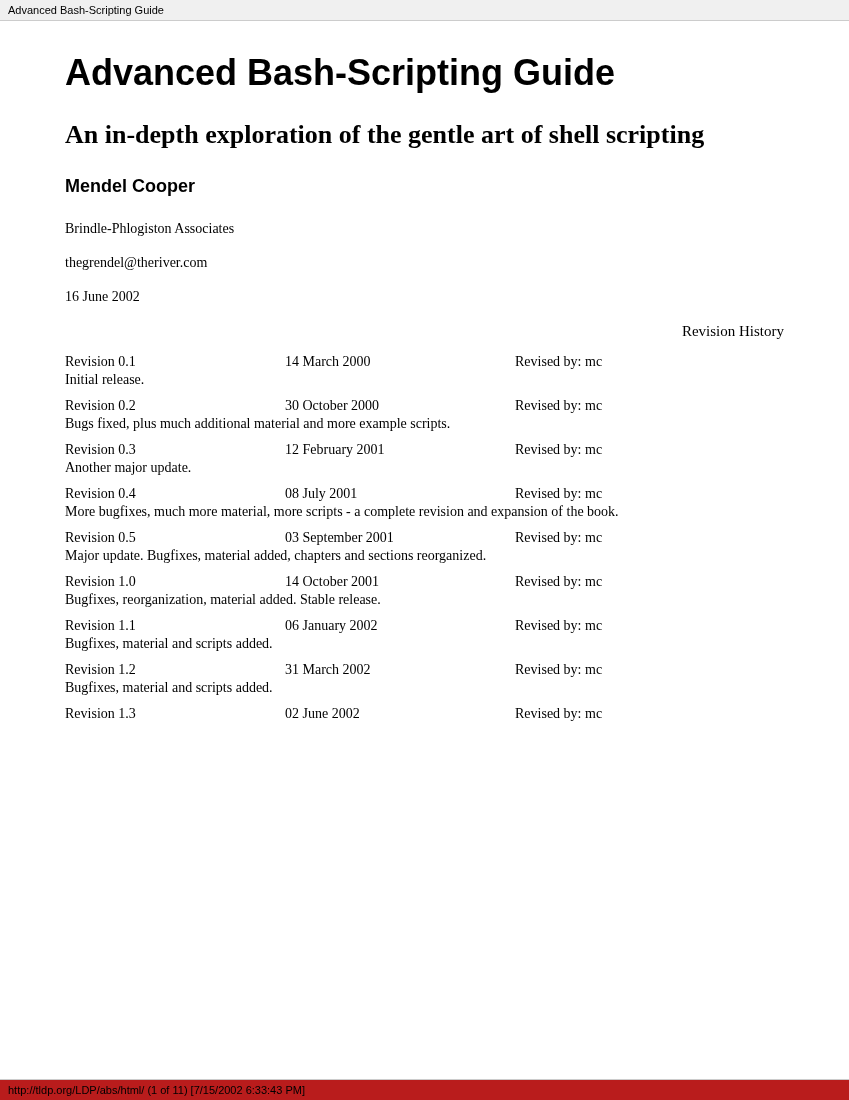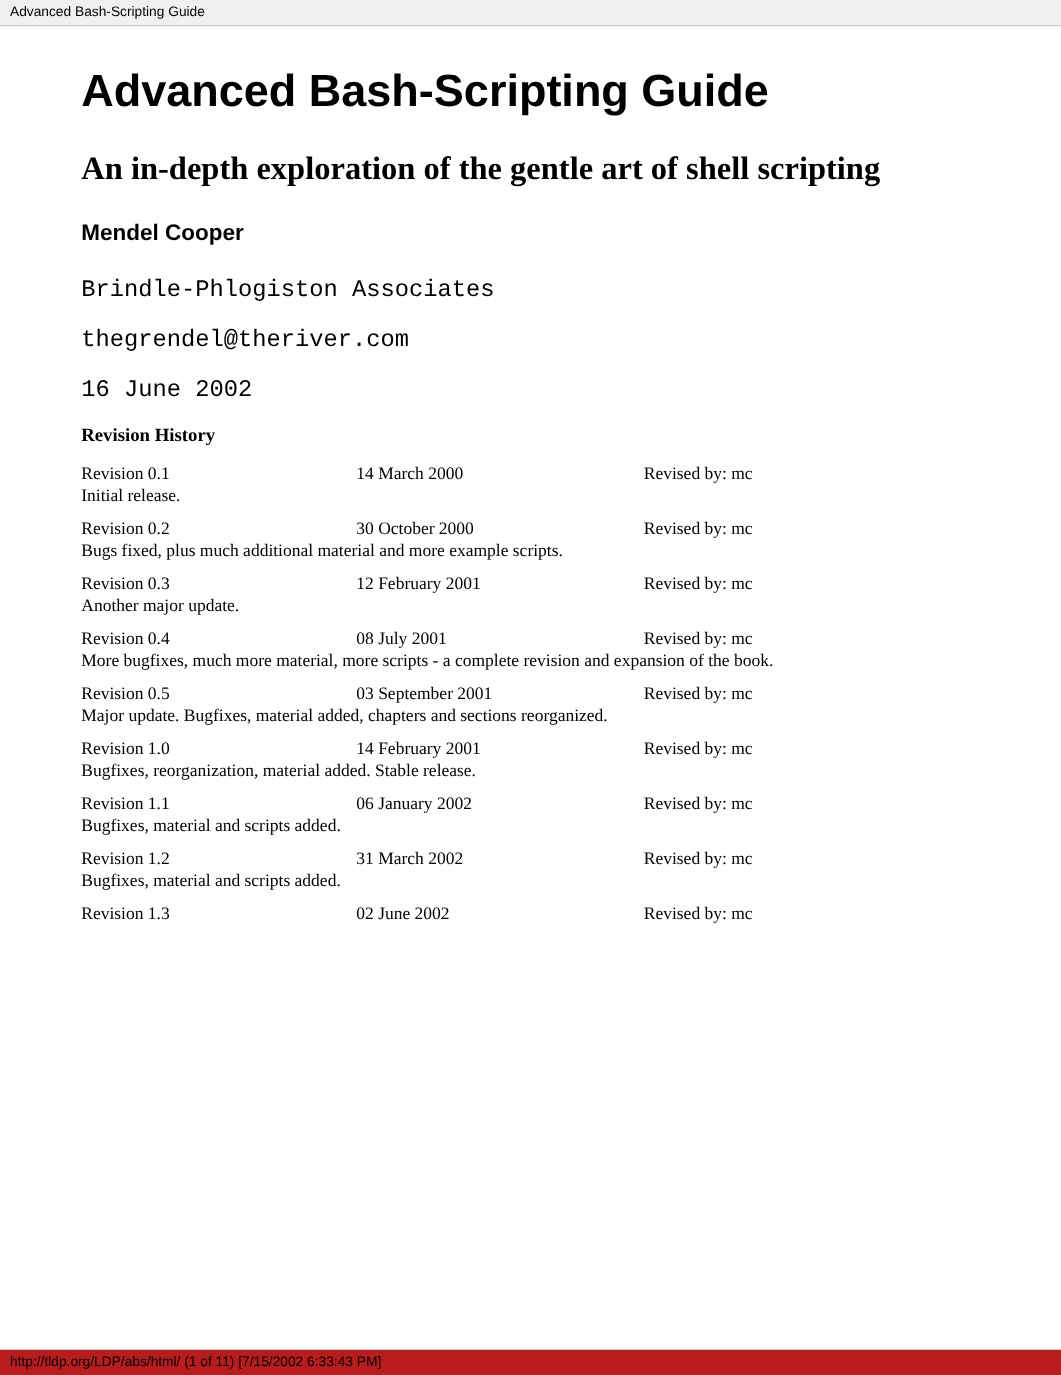--- a/index.html
+++ b/index.html
@@ -48,30 +48,31 @@
     }
 
     .author {
       font-size: 18px;
       font-weight: bold;
       font-family: Arial, Helvetica, sans-serif;
       margin-bottom: 24px;
     }
 
     .meta-line {
-      font-size: 19px;
+      font-size: 14px;
       margin-bottom: 18px;
-      font-family: Liberation Mono, monospace;
+      font-family: Liberation Serif, serif;
     }
 
     .revision-history-title {
       font-size: 15px;
-      font-weight: bold;
+      font-weight: normal;
       margin-bottom: 8px;
       margin-top: 8px;
+      text-align: right;
     }
 
     .revision-table {
       width: 100%;
       border-collapse: collapse;
       font-size: 14px;
     }
 
     .revision-table td {
       padding: 0;
@@ -178,21 +179,21 @@
         <tr class="rev-row-main">
           <td class="rev-col-1">Revision 0.5</td>
           <td class="rev-col-2">03 September 2001</td>
           <td class="rev-col-3">Revised by: mc</td>
         </tr>
         <tr class="rev-row-desc">
           <td colspan="3" class="desc-cell">Major update. Bugfixes, material added, chapters and sections reorganized.</td>
         </tr>
         <tr class="rev-row-main">
           <td class="rev-col-1">Revision 1.0</td>
-          <td class="rev-col-2">14 February 2001</td>
+          <td class="rev-col-2">14 October 2001</td>
           <td class="rev-col-3">Revised by: mc</td>
         </tr>
         <tr class="rev-row-desc">
           <td colspan="3" class="desc-cell">Bugfixes, reorganization, material added. Stable release.</td>
         </tr>
         <tr class="rev-row-main">
           <td class="rev-col-1">Revision 1.1</td>
           <td class="rev-col-2">06 January 2002</td>
           <td class="rev-col-3">Revised by: mc</td>
         </tr>

